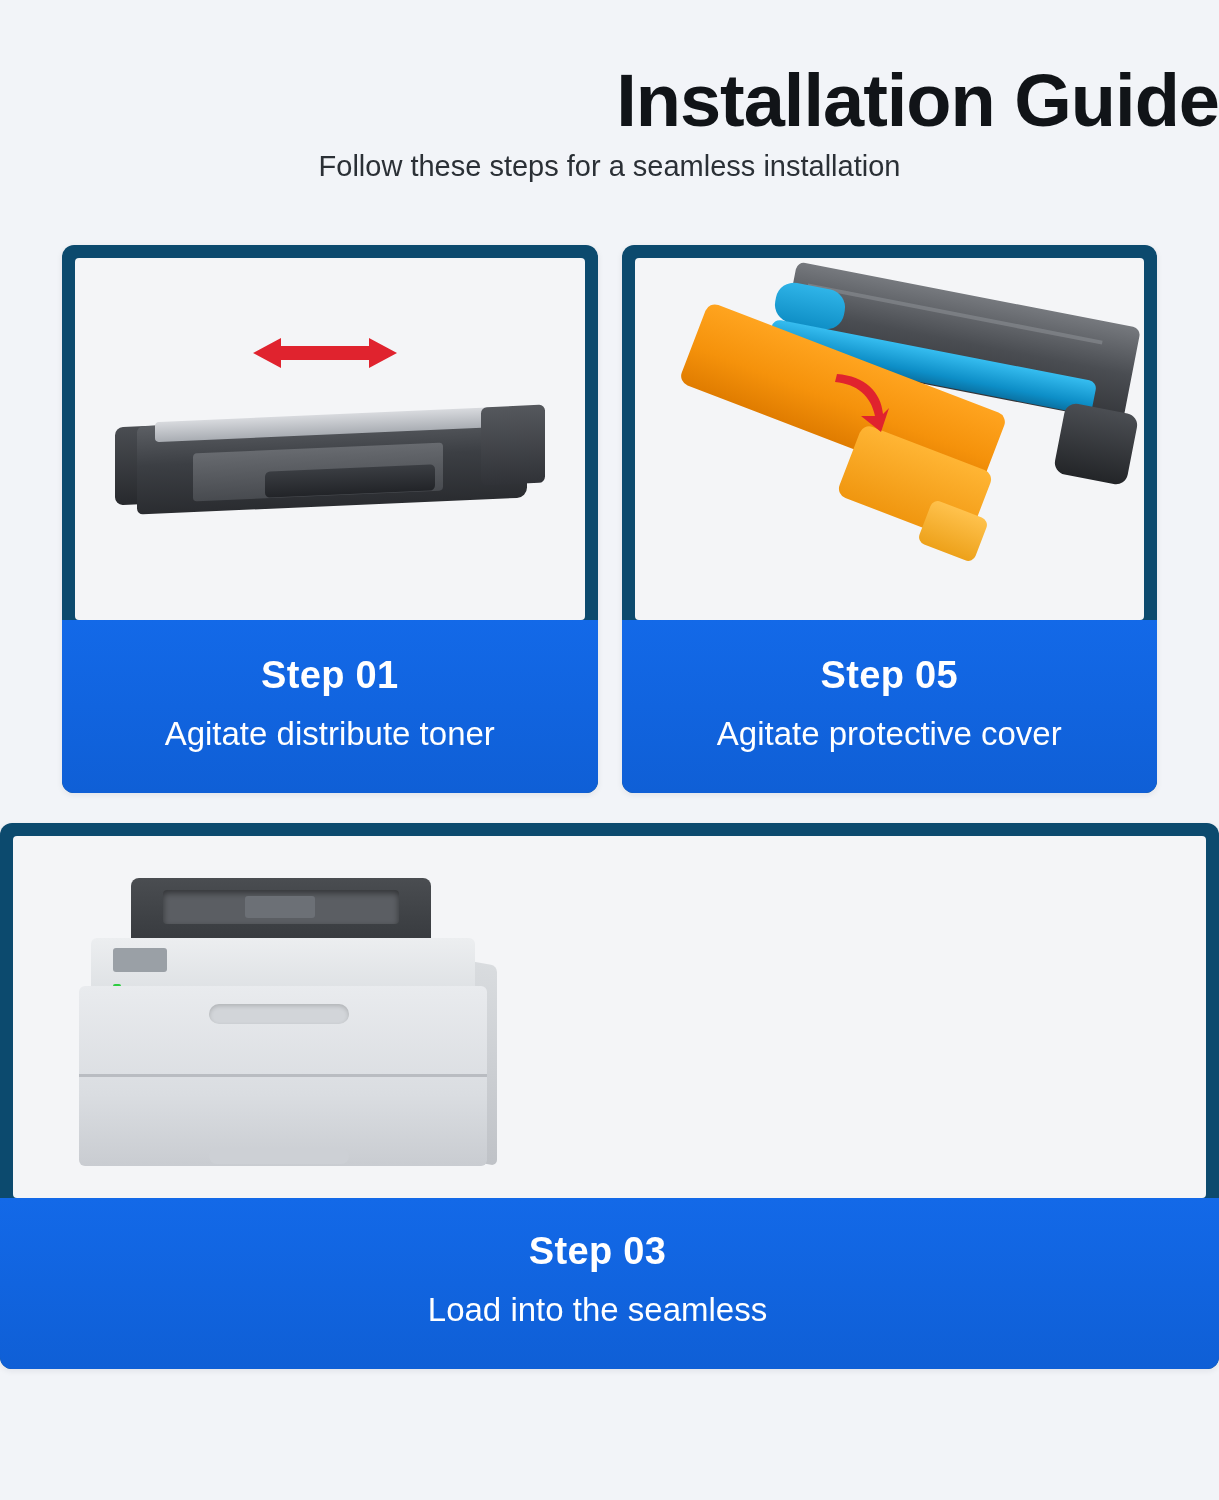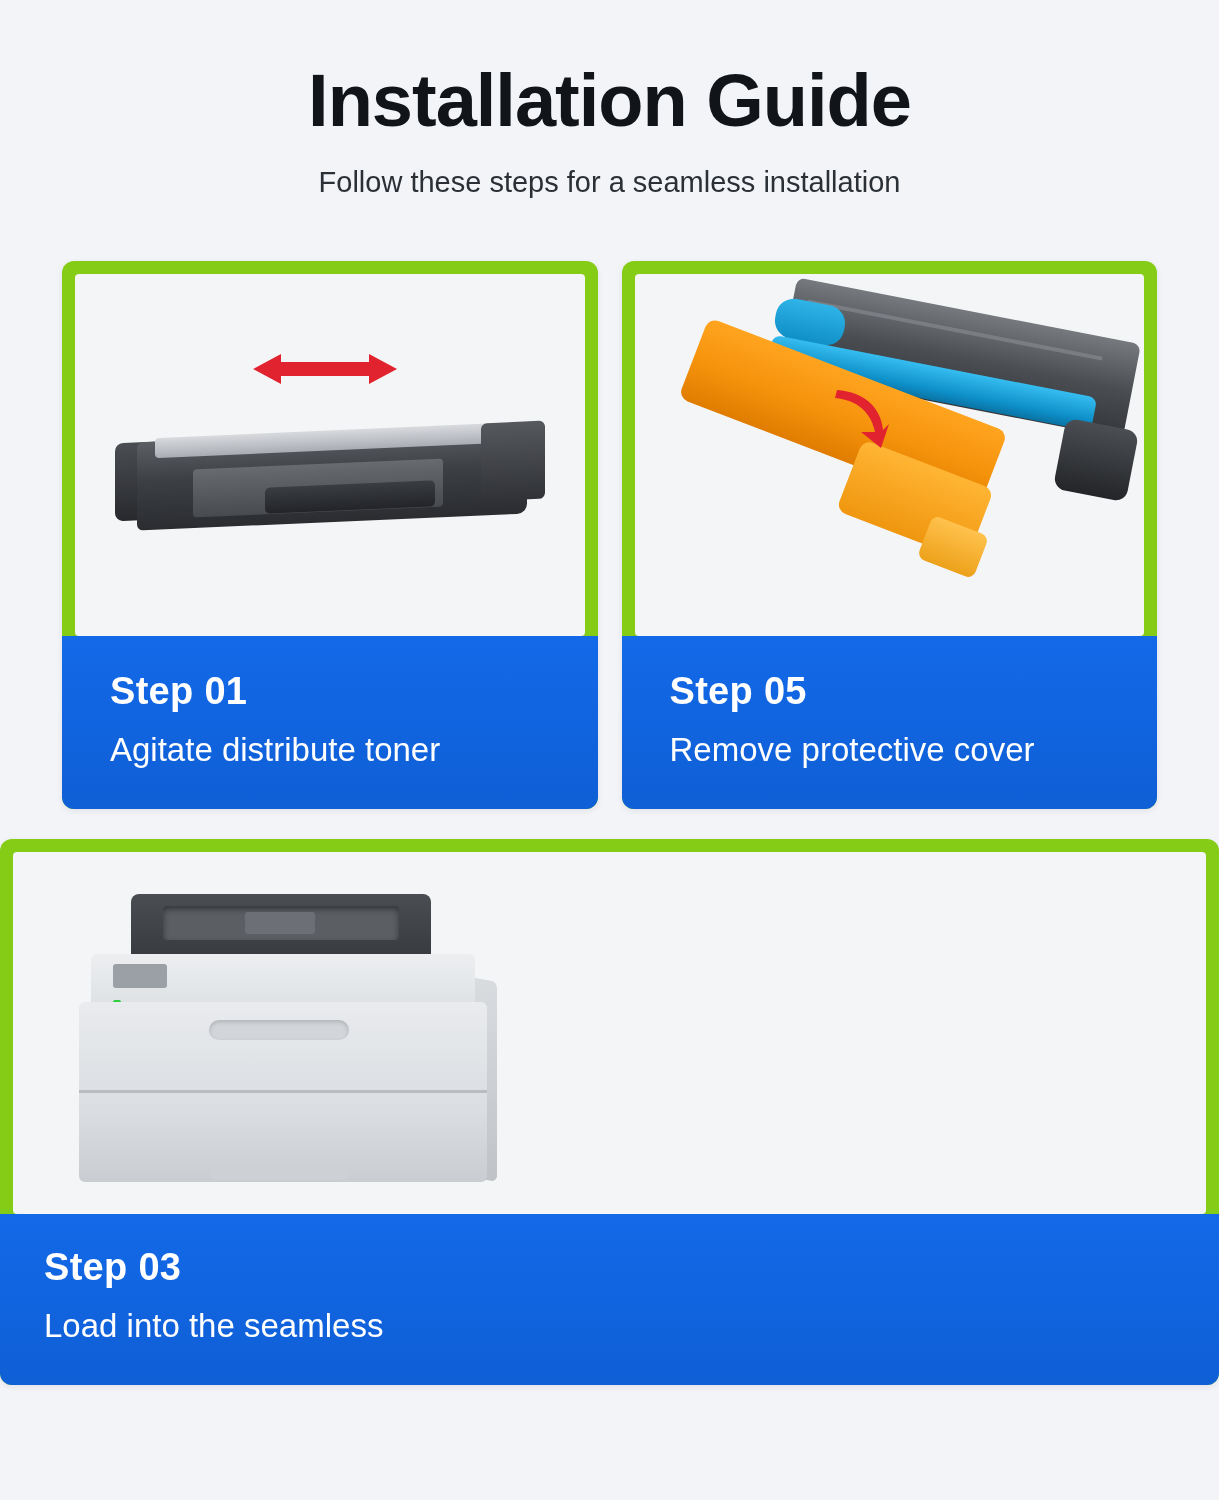--- a/index.html
+++ b/index.html
@@ -19,42 +19,44 @@
   .header {
     text-align: center;
     padding-top: 62px;
   }
   .title {
     font-size: 74px;
     font-weight: bold;
     color: #111418;
     letter-spacing: -1px;
     line-height: 1.05;
+    text-align: right;
   }
   .subtitle {
-    margin-top: 26px;
+    margin-top: 10px;
     font-size: 29px;
     color: #2b3036;
     font-weight: 400;
   }
 
   .grid-top {
     display: flex;
     gap: 24px;
     padding: 0 62px;
     margin-top: 62px;
   }
   .card {
-    background: #84cc16;
+    background: #0c4a6e;
     border-radius: 12px;
     overflow: hidden;
     box-shadow: 0 2px 6px rgba(20,30,50,0.08);
     flex: 1;
     display: flex;
     flex-direction: column;
+    text-align: center;
   }
   .card-img {
     background: #f4f5f7;
     height: 362px;
     margin: 13px 13px 0 13px;
     border-radius: 4px;
     position: relative;
     overflow: hidden;
   }
   .card-body {
@@ -287,21 +289,21 @@
           <div class="t2-orange"></div>
           <div class="t2-orange2"></div>
           <div class="t2-orange-tip"></div>
           <svg class="t2-arrow" viewBox="0 0 60 64">
             <path d="M6 4 C34 6 50 22 52 44 L58 38 L50 62 L30 46 L44 46 C40 26 26 14 4 12 Z" fill="#e0232e"></path>
           </svg>
         </div>
       </div>
       <div class="card-body">
         <div class="step-label">Step 05</div>
-        <div class="step-desc">Remove protective cover</div>
+        <div class="step-desc">Agitate protective cover</div>
       </div>
     </div>
 
   </div>
 
   <div class="grid-bottom">
 
     <div class="card card-wide">
       <div class="card-img">
         <div class="printer-wrap">

